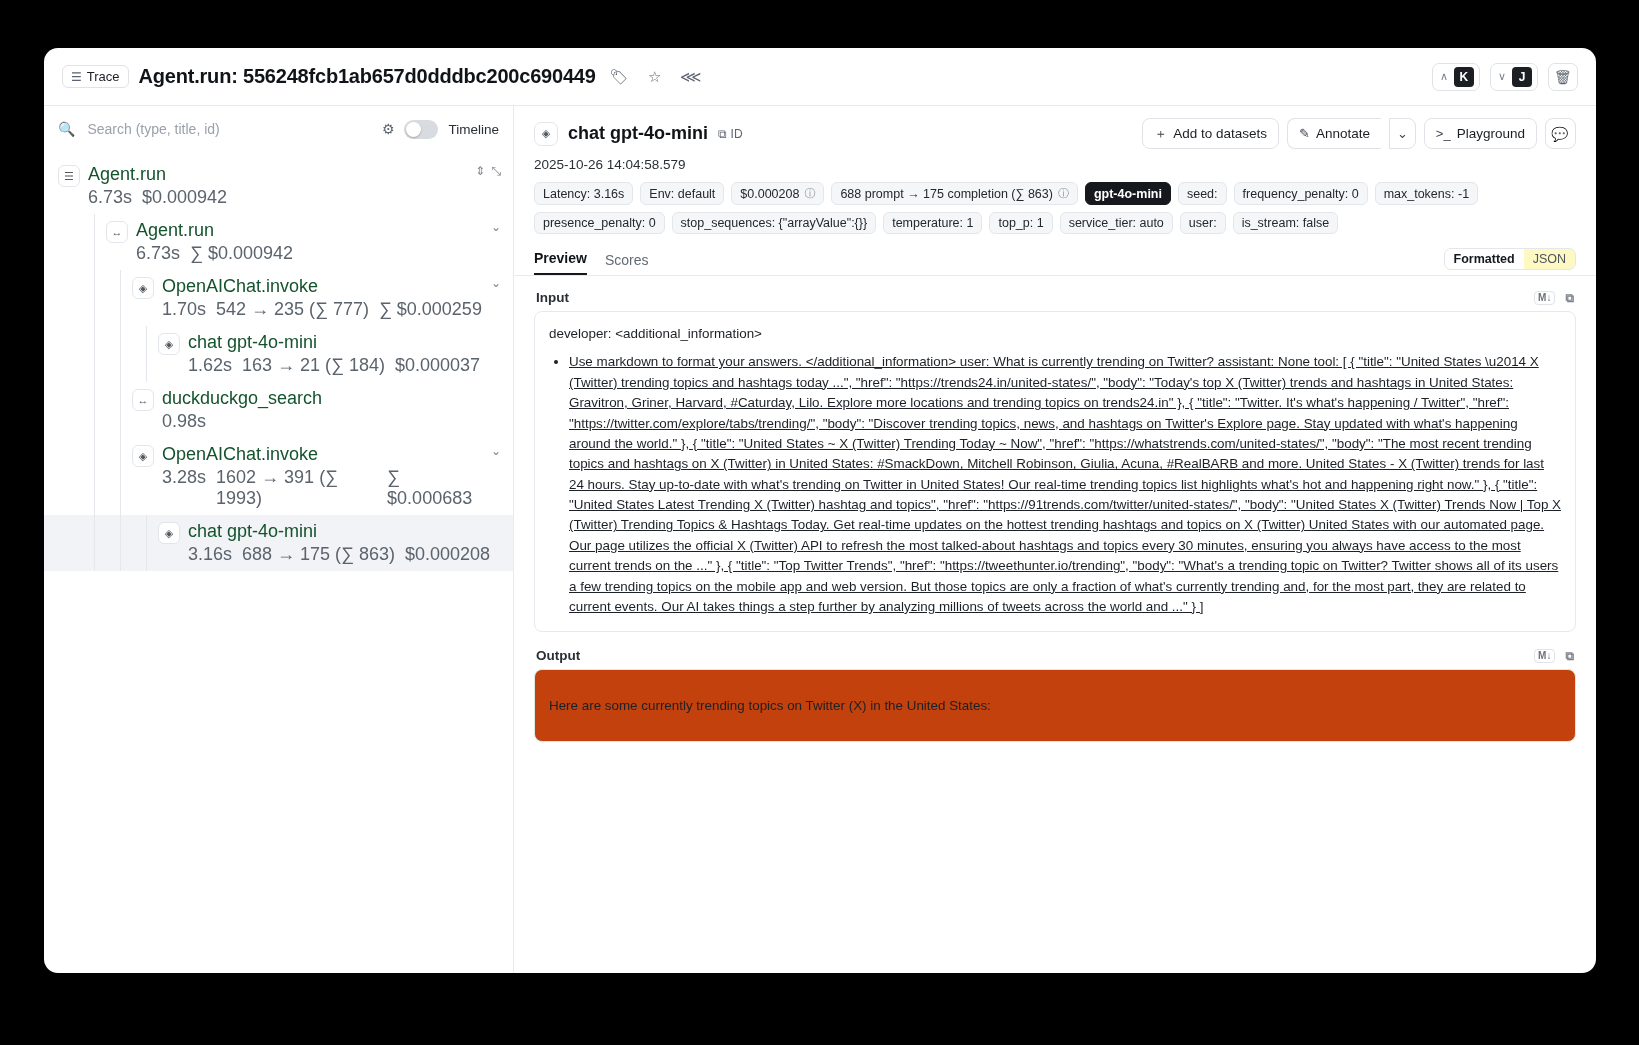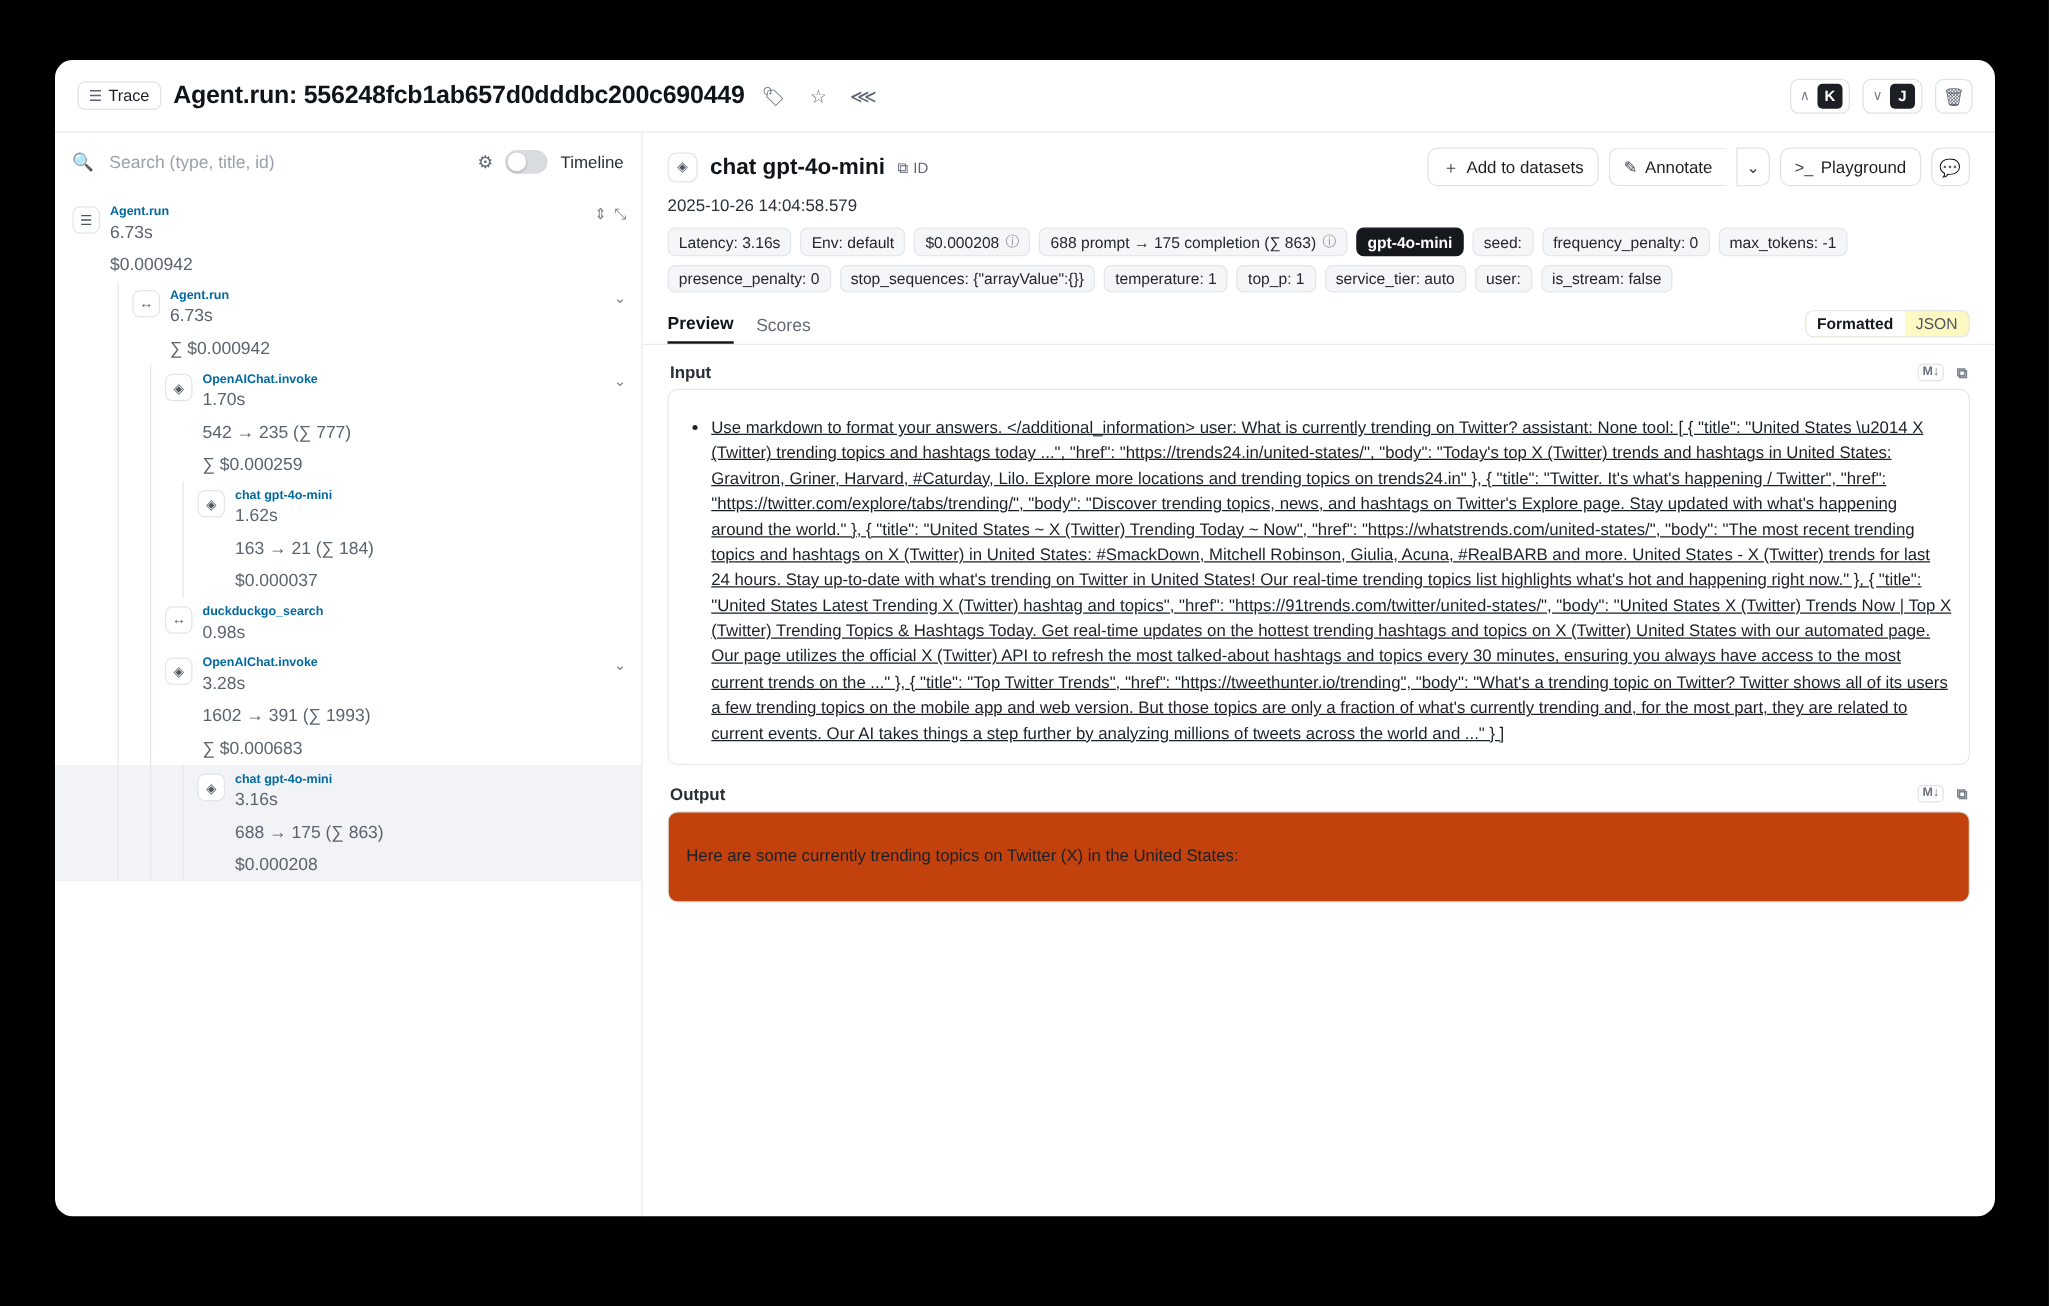--- a/index.html
+++ b/index.html
@@ -125,22 +125,22 @@
   .node-ic {
     width: 22px; height: 22px; flex: 0 0 22px;
     border: 1px solid #e2e5e9;
     border-radius: 6px;
     background: #fff;
     display: inline-flex; align-items: center; justify-content: center;
     font-size: 11px; color: #50585f;
     margin-top: 1px;
   }
   .node-texts { display: flex; flex-direction: column; gap: 2px; }
-  .node-title { font-size: 10px; font-weight: 700; color: #0369a1; }
-  .node-sub { font-size: 14px; color: #5b636d; display: flex; gap: 10px; flex-direction: column; }
+  .node-title { font-size: 18px; font-weight: 400; color: #14532d; }
+  .node-sub { font-size: 18px; color: #5b636d; display: flex; gap: 10px; }
   .node-sub .mono { font-variant-numeric: tabular-nums; }
   .row-right {
     margin-left: auto;
     display: flex; align-items: center; gap: 6px;
     color: #7b828d; font-size: 12px;
   }
   .guide {
     position: absolute;
     top: 0; bottom: 0;
     width: 1px; background: #e4e7eb;
@@ -494,20 +494,21 @@
 
         <div class="sec-head">
           <span>Input</span>
           <span class="tools">
             <span class="md-badge">M↓</span>
             <span>⧉</span>
           </span>
         </div>
 
         <div class="card body-text">
+          <p>developer: &lt;additional_information&gt;</p>
           <ul>
             <li>Use markdown to format your answers. &lt;/additional_information&gt; user: What is currently trending on Twitter? assistant: None tool: [ { "title": "United States \u2014 X (Twitter) trending topics and hashtags today ...", "href": "https://trends24.in/united-states/", "body": "Today's top X (Twitter) trends and hashtags in United States: Gravitron, Griner, Harvard, #Caturday, Lilo. Explore more locations and trending topics on trends24.in" }, { "title": "Twitter. It's what's happening / Twitter", "href": "https://twitter.com/explore/tabs/trending/", "body": "Discover trending topics, news, and hashtags on Twitter's Explore page. Stay updated with what's happening around the world." }, { "title": "United States ~ X (Twitter) Trending Today ~ Now", "href": "https://whatstrends.com/united-states/", "body": "The most recent trending topics and hashtags on X (Twitter) in United States: #SmackDown, Mitchell Robinson, Giulia, Acuna, #RealBARB and more. United States - X (Twitter) trends for last 24 hours. Stay up-to-date with what's trending on Twitter in United States! Our real-time trending topics list highlights what's hot and happening right now." }, { "title": "United States Latest Trending X (Twitter) hashtag and topics", "href": "https://91trends.com/twitter/united-states/", "body": "United States X (Twitter) Trends Now | Top X (Twitter) Trending Topics &amp; Hashtags Today. Get real-time updates on the hottest trending hashtags and topics on X (Twitter) United States with our automated page. Our page utilizes the official X (Twitter) API to refresh the most talked-about hashtags and topics every 30 minutes, ensuring you always have access to the most current trends on the ..." }, { "title": "Top Twitter Trends", "href": "https://tweethunter.io/trending", "body": "What's a trending topic on Twitter? Twitter shows all of its users a few trending topics on the mobile app and web version. But those topics are only a fraction of what's currently trending and, for the most part, they are related to current events. Our AI takes things a step further by analyzing millions of tweets across the world and ..." } ]</li>
           </ul>
         </div>
 
         <div class="outwrap">
           <div class="sec-head">
             <span>Output</span>
             <span class="tools">
               <span class="md-badge">M↓</span>

